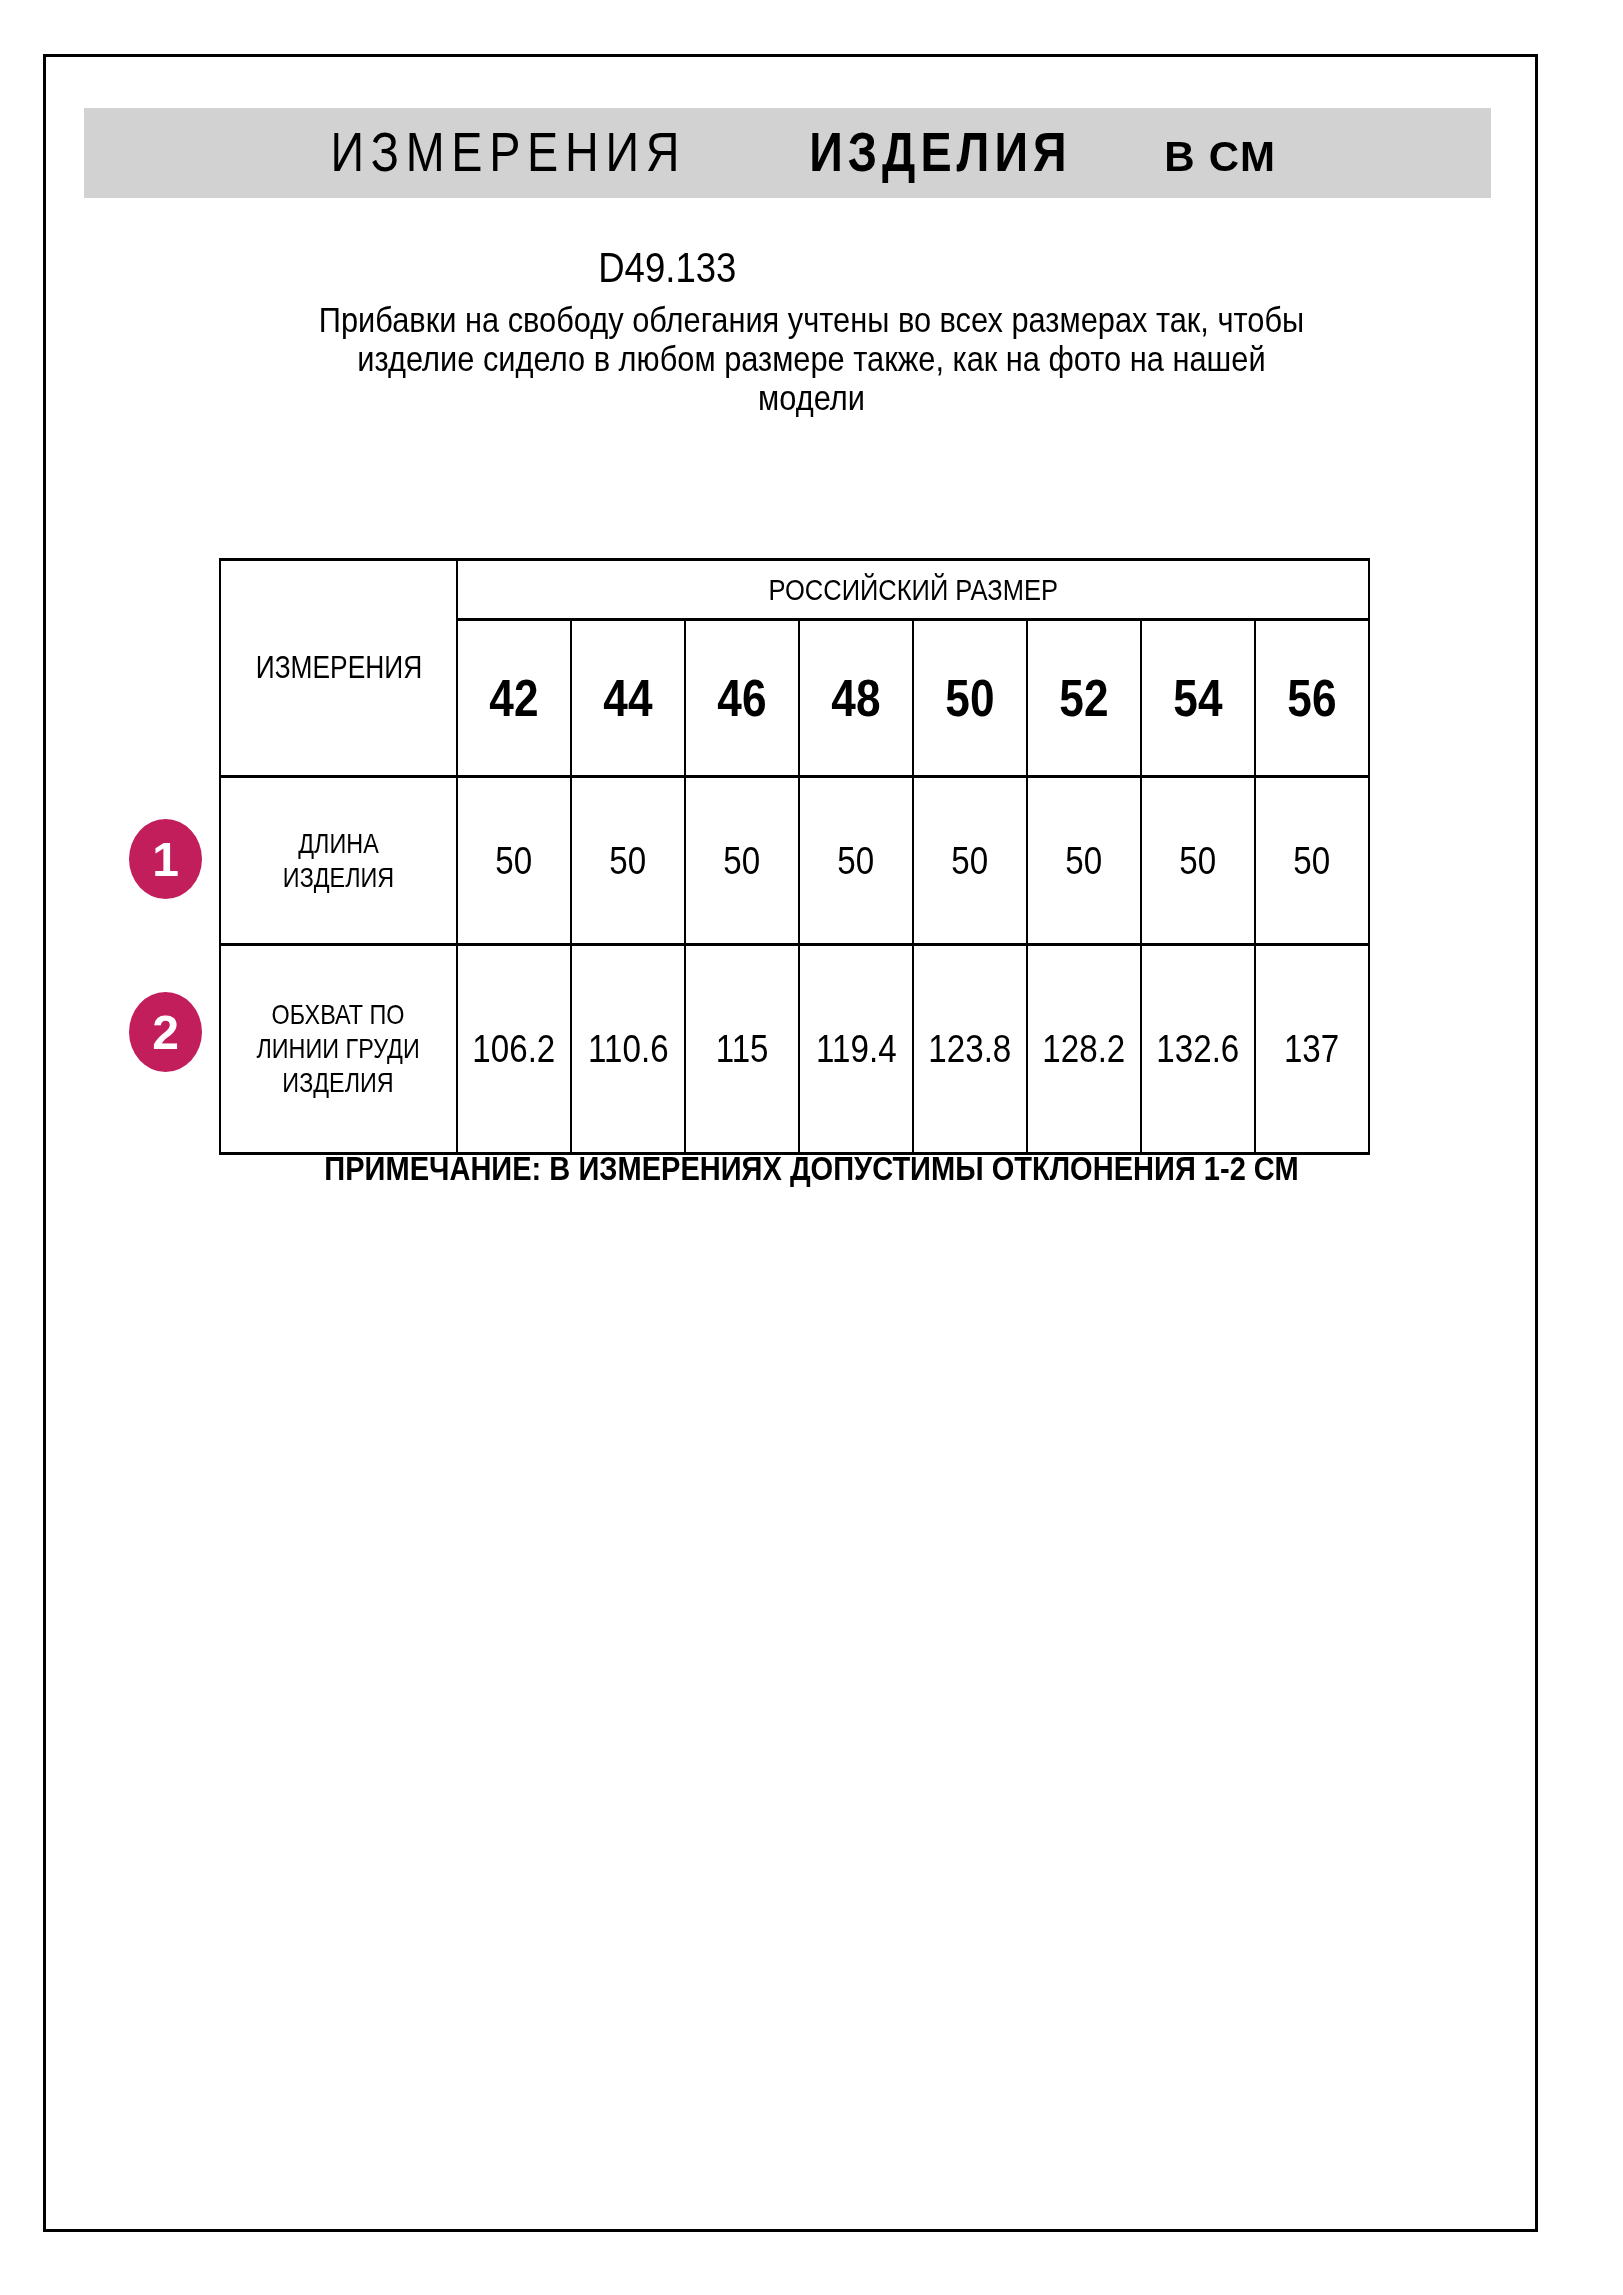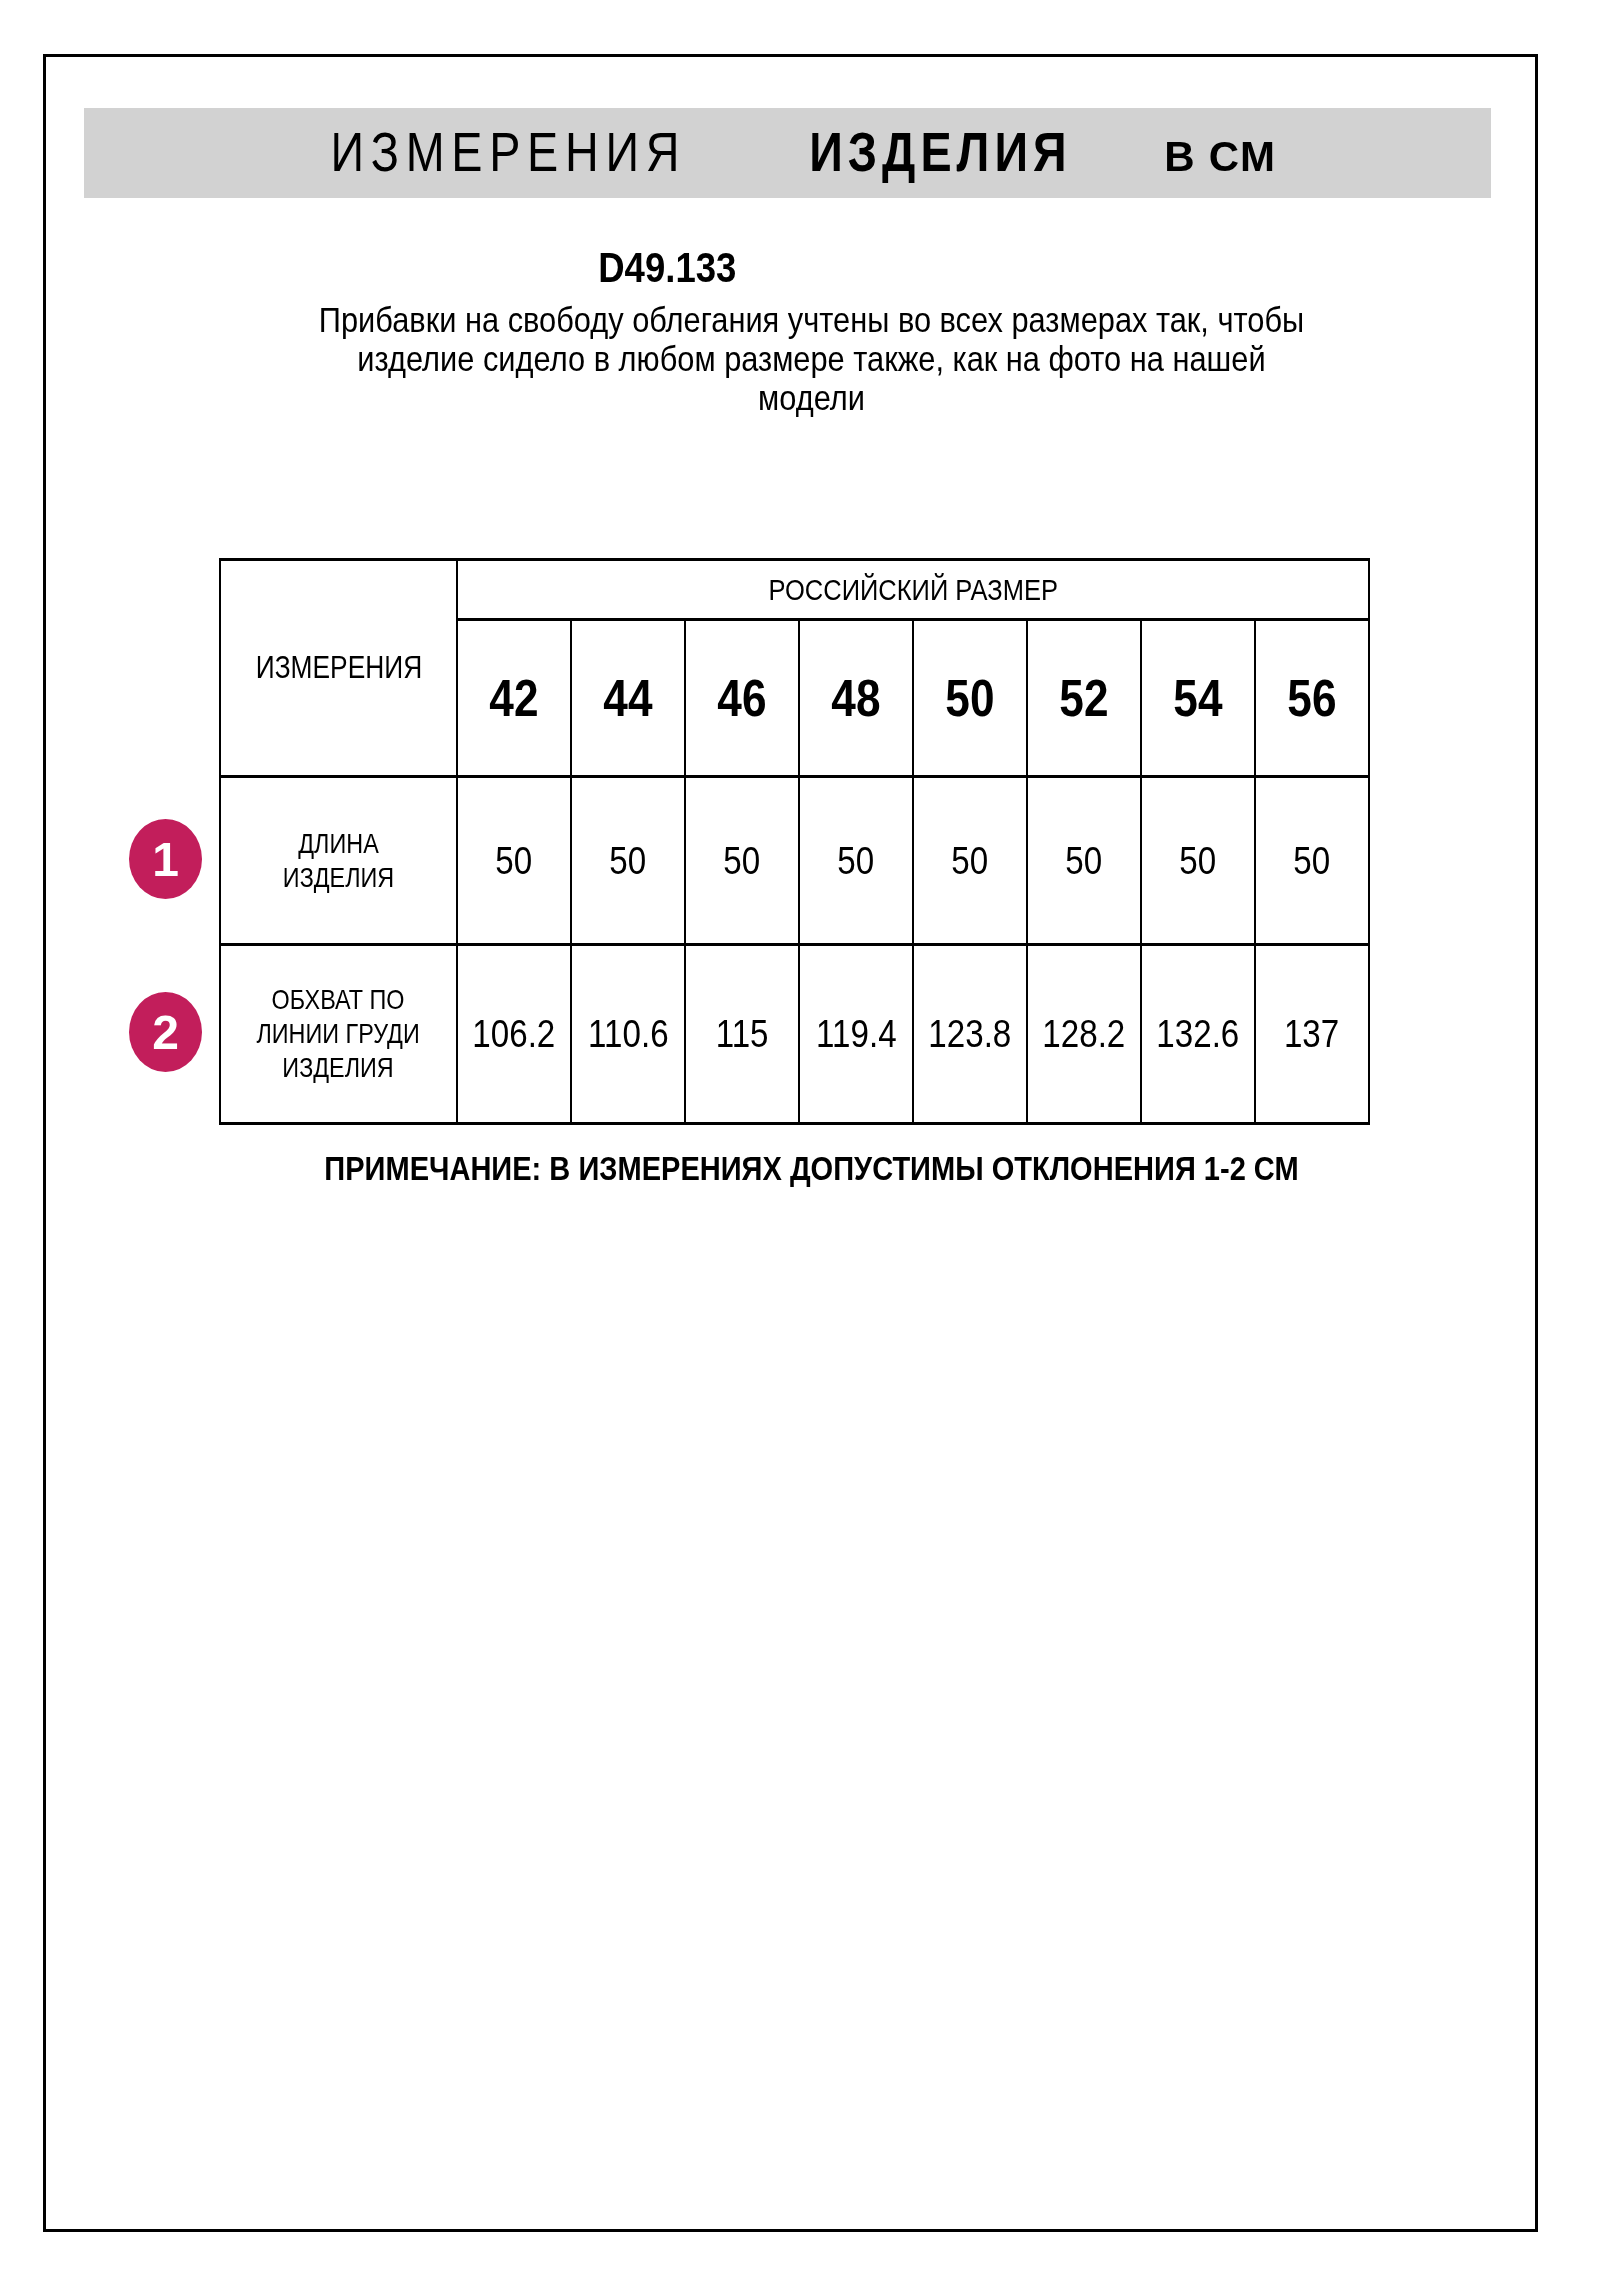--- a/index.html
+++ b/index.html
@@ -21,21 +21,21 @@
     background:#d2d2d2;
     display:flex; align-items:baseline; justify-content:center; gap:69px;
   }
   .title-word1 { font-size:55px; letter-spacing:7.9px; font-weight:normal; }
   .title-word2 { font-size:55px; letter-spacing:5.9px; font-weight:bold; }
   .title-units { font-size:42px; font-weight:bold; letter-spacing:1.3px; }
   .title-bar > span { position:relative; top:11.8px; }
 
   .model-number {
     position:absolute; left:46px; top:243px; width:1243px;
-    text-align:center; font-size:43px;font-weight:bold;
+    text-align:center; font-size:43px;
   }
   .fit-description {
     position:absolute; left:157px; top:300px; width:1309px;
     text-align:center; font-size:35px; line-height:39px;
     white-space:pre-line; transform:scaleX(0.88); transform-origin:50% 50%;
   }
 
   table.size-table {
     position:absolute; left:219px; top:558px;
     border-collapse:collapse; table-layout:fixed;
@@ -44,21 +44,21 @@
   }
   .size-table col.c-label { width:237px; }
   .size-table col.c-size  { width:114px; }
   .size-table th, .size-table td {
     border:2px solid #000; text-align:center; vertical-align:middle;
     font-weight:normal; overflow:hidden;
   }
   tr.row-group    { height:60px;  }
   tr.row-sizes    { height:157px; }
   tr.row-data1    { height:168px;margin-top:28px; }
-  tr.row-data2    { height:179px; }
+  tr.row-data2    { height:209px; }
   th.corner-cell  { font-size:31px; border-bottom:3.9px solid #000; }
   th.group-cell   { font-size:30px; border-bottom:3.3px solid #000;margin-left:23px; }
   tr.row-sizes td { font-size:52px; font-weight:bold; border-bottom:3.9px solid #000; }
   tr.row-data1 td { border-bottom:3.9px solid #000; }
   td.label-cell   { font-size:27.5px; line-height:34px; }
   td.value-cell   { font-size:39px; }
 
   .row-marker {
     position:absolute; left:129px; width:73px; height:80px;
     background:#c21e5b; border-radius:50%;

